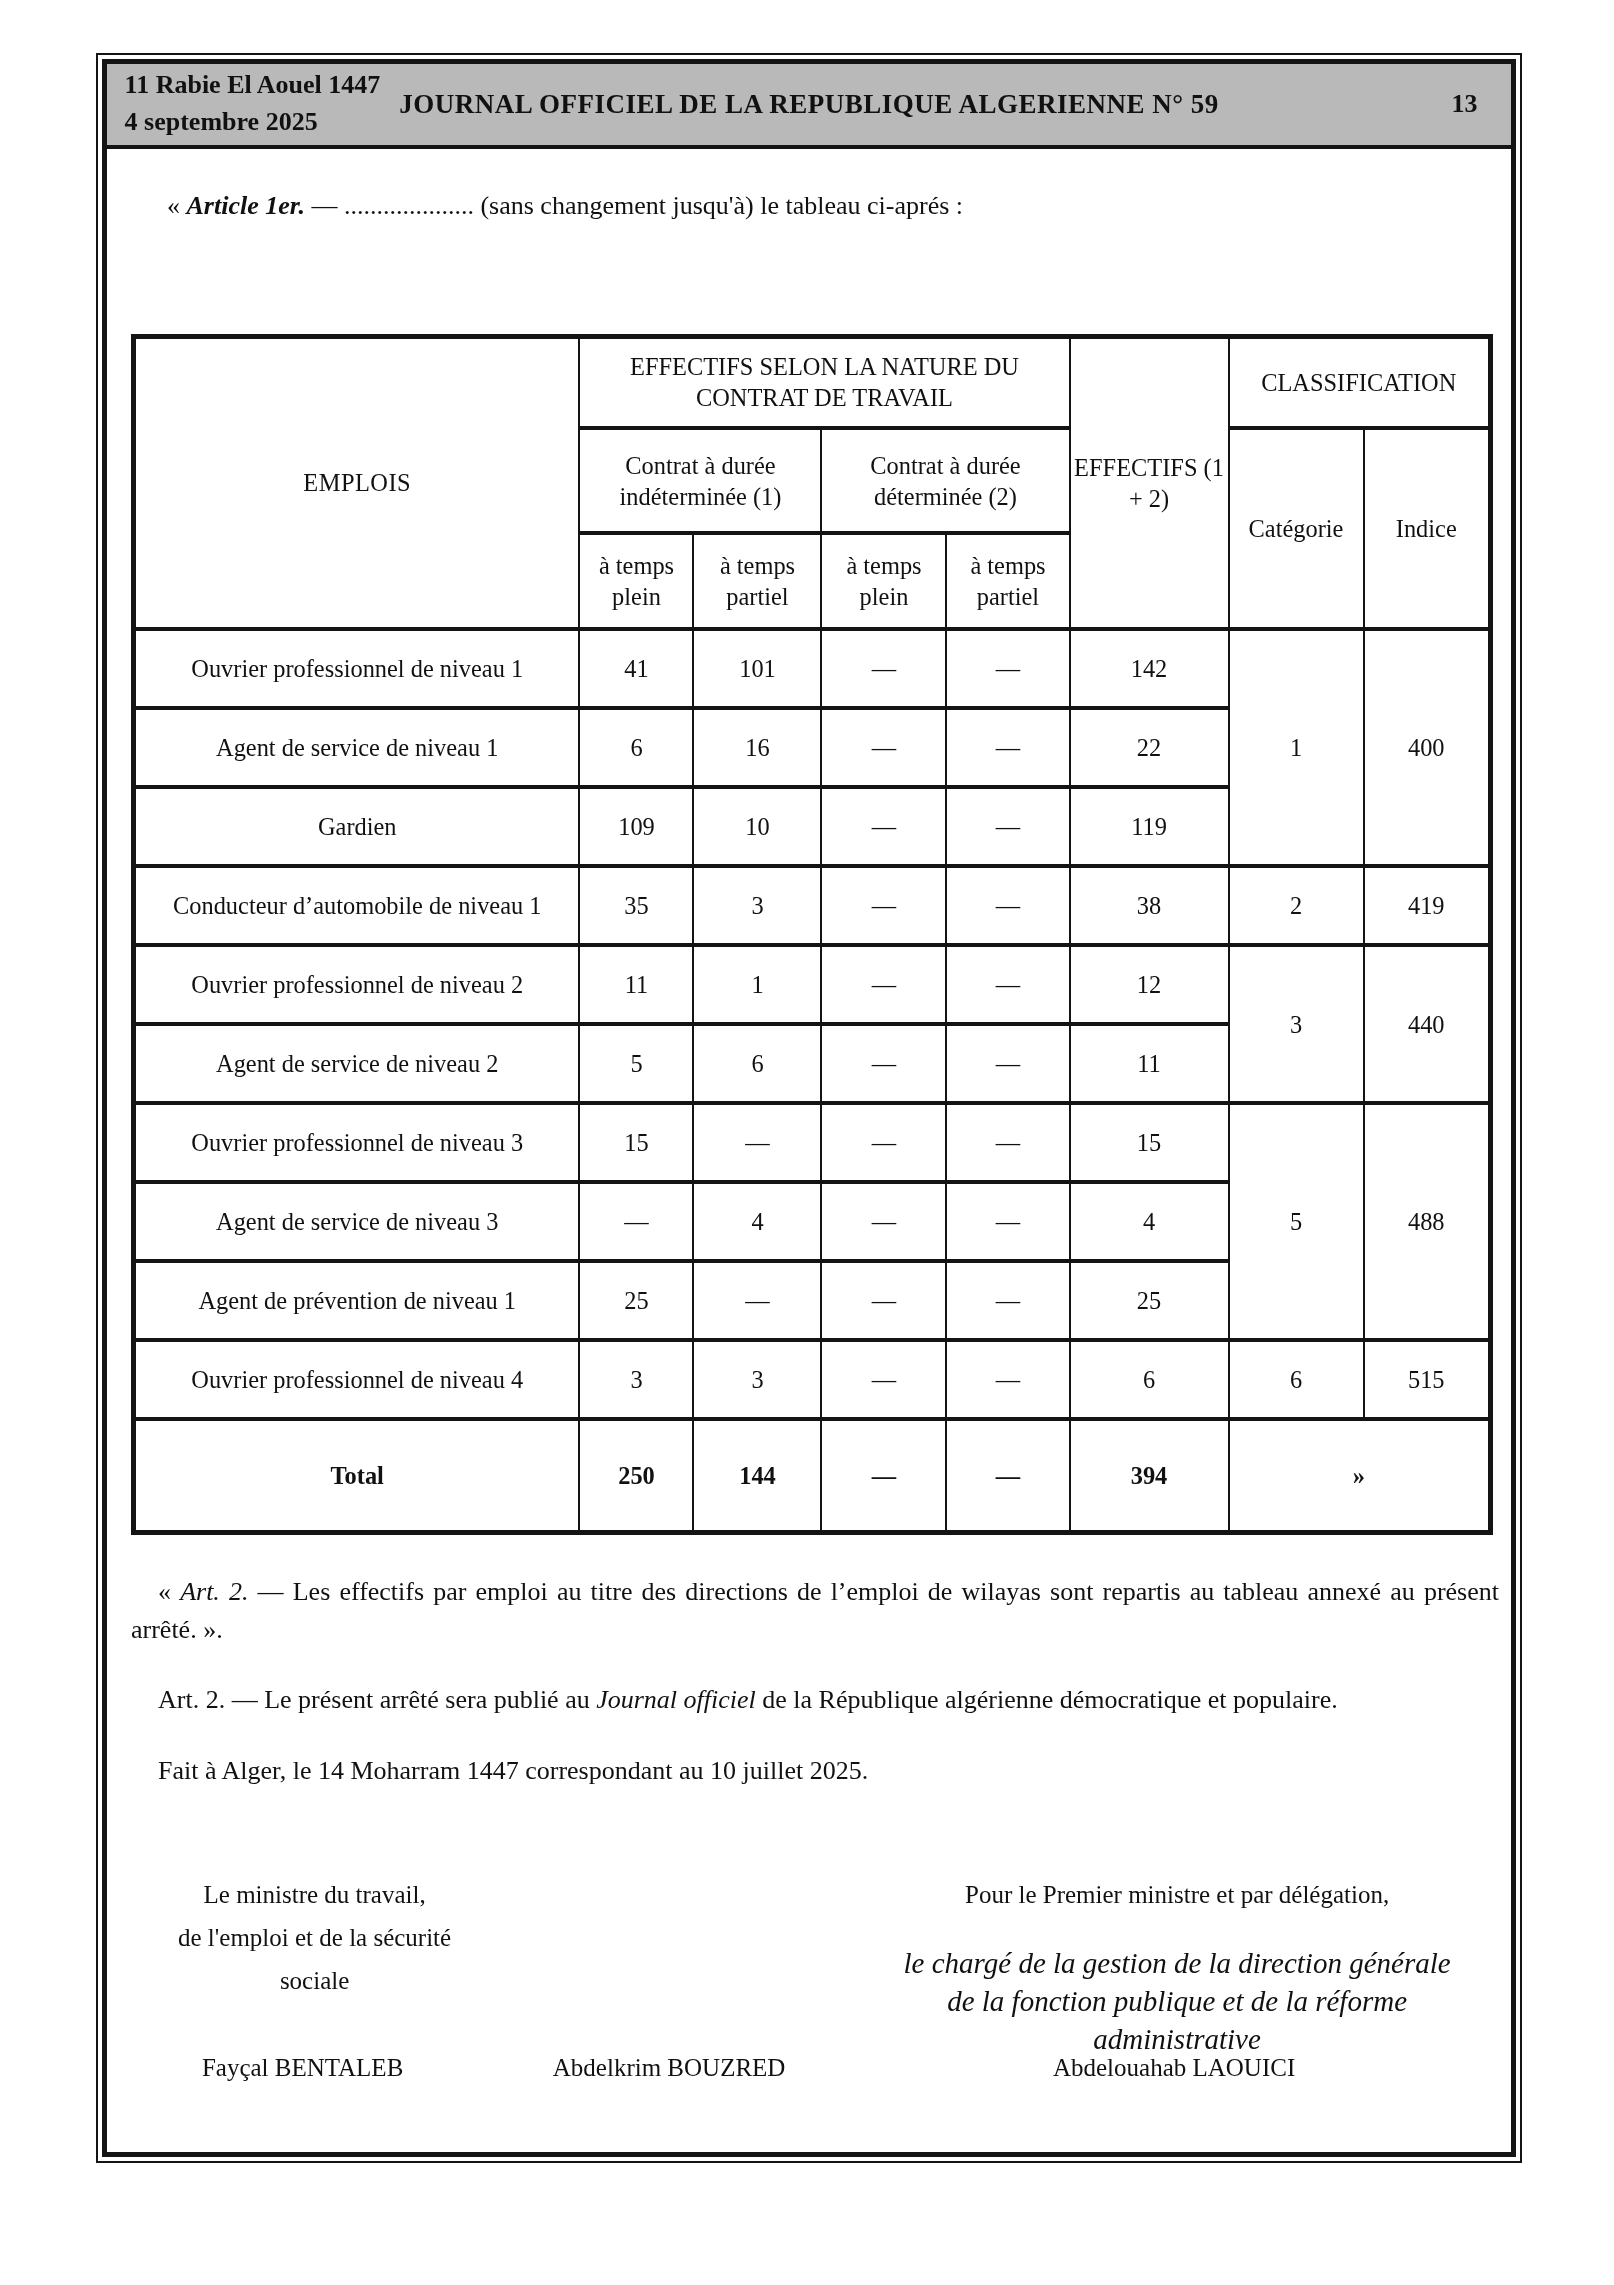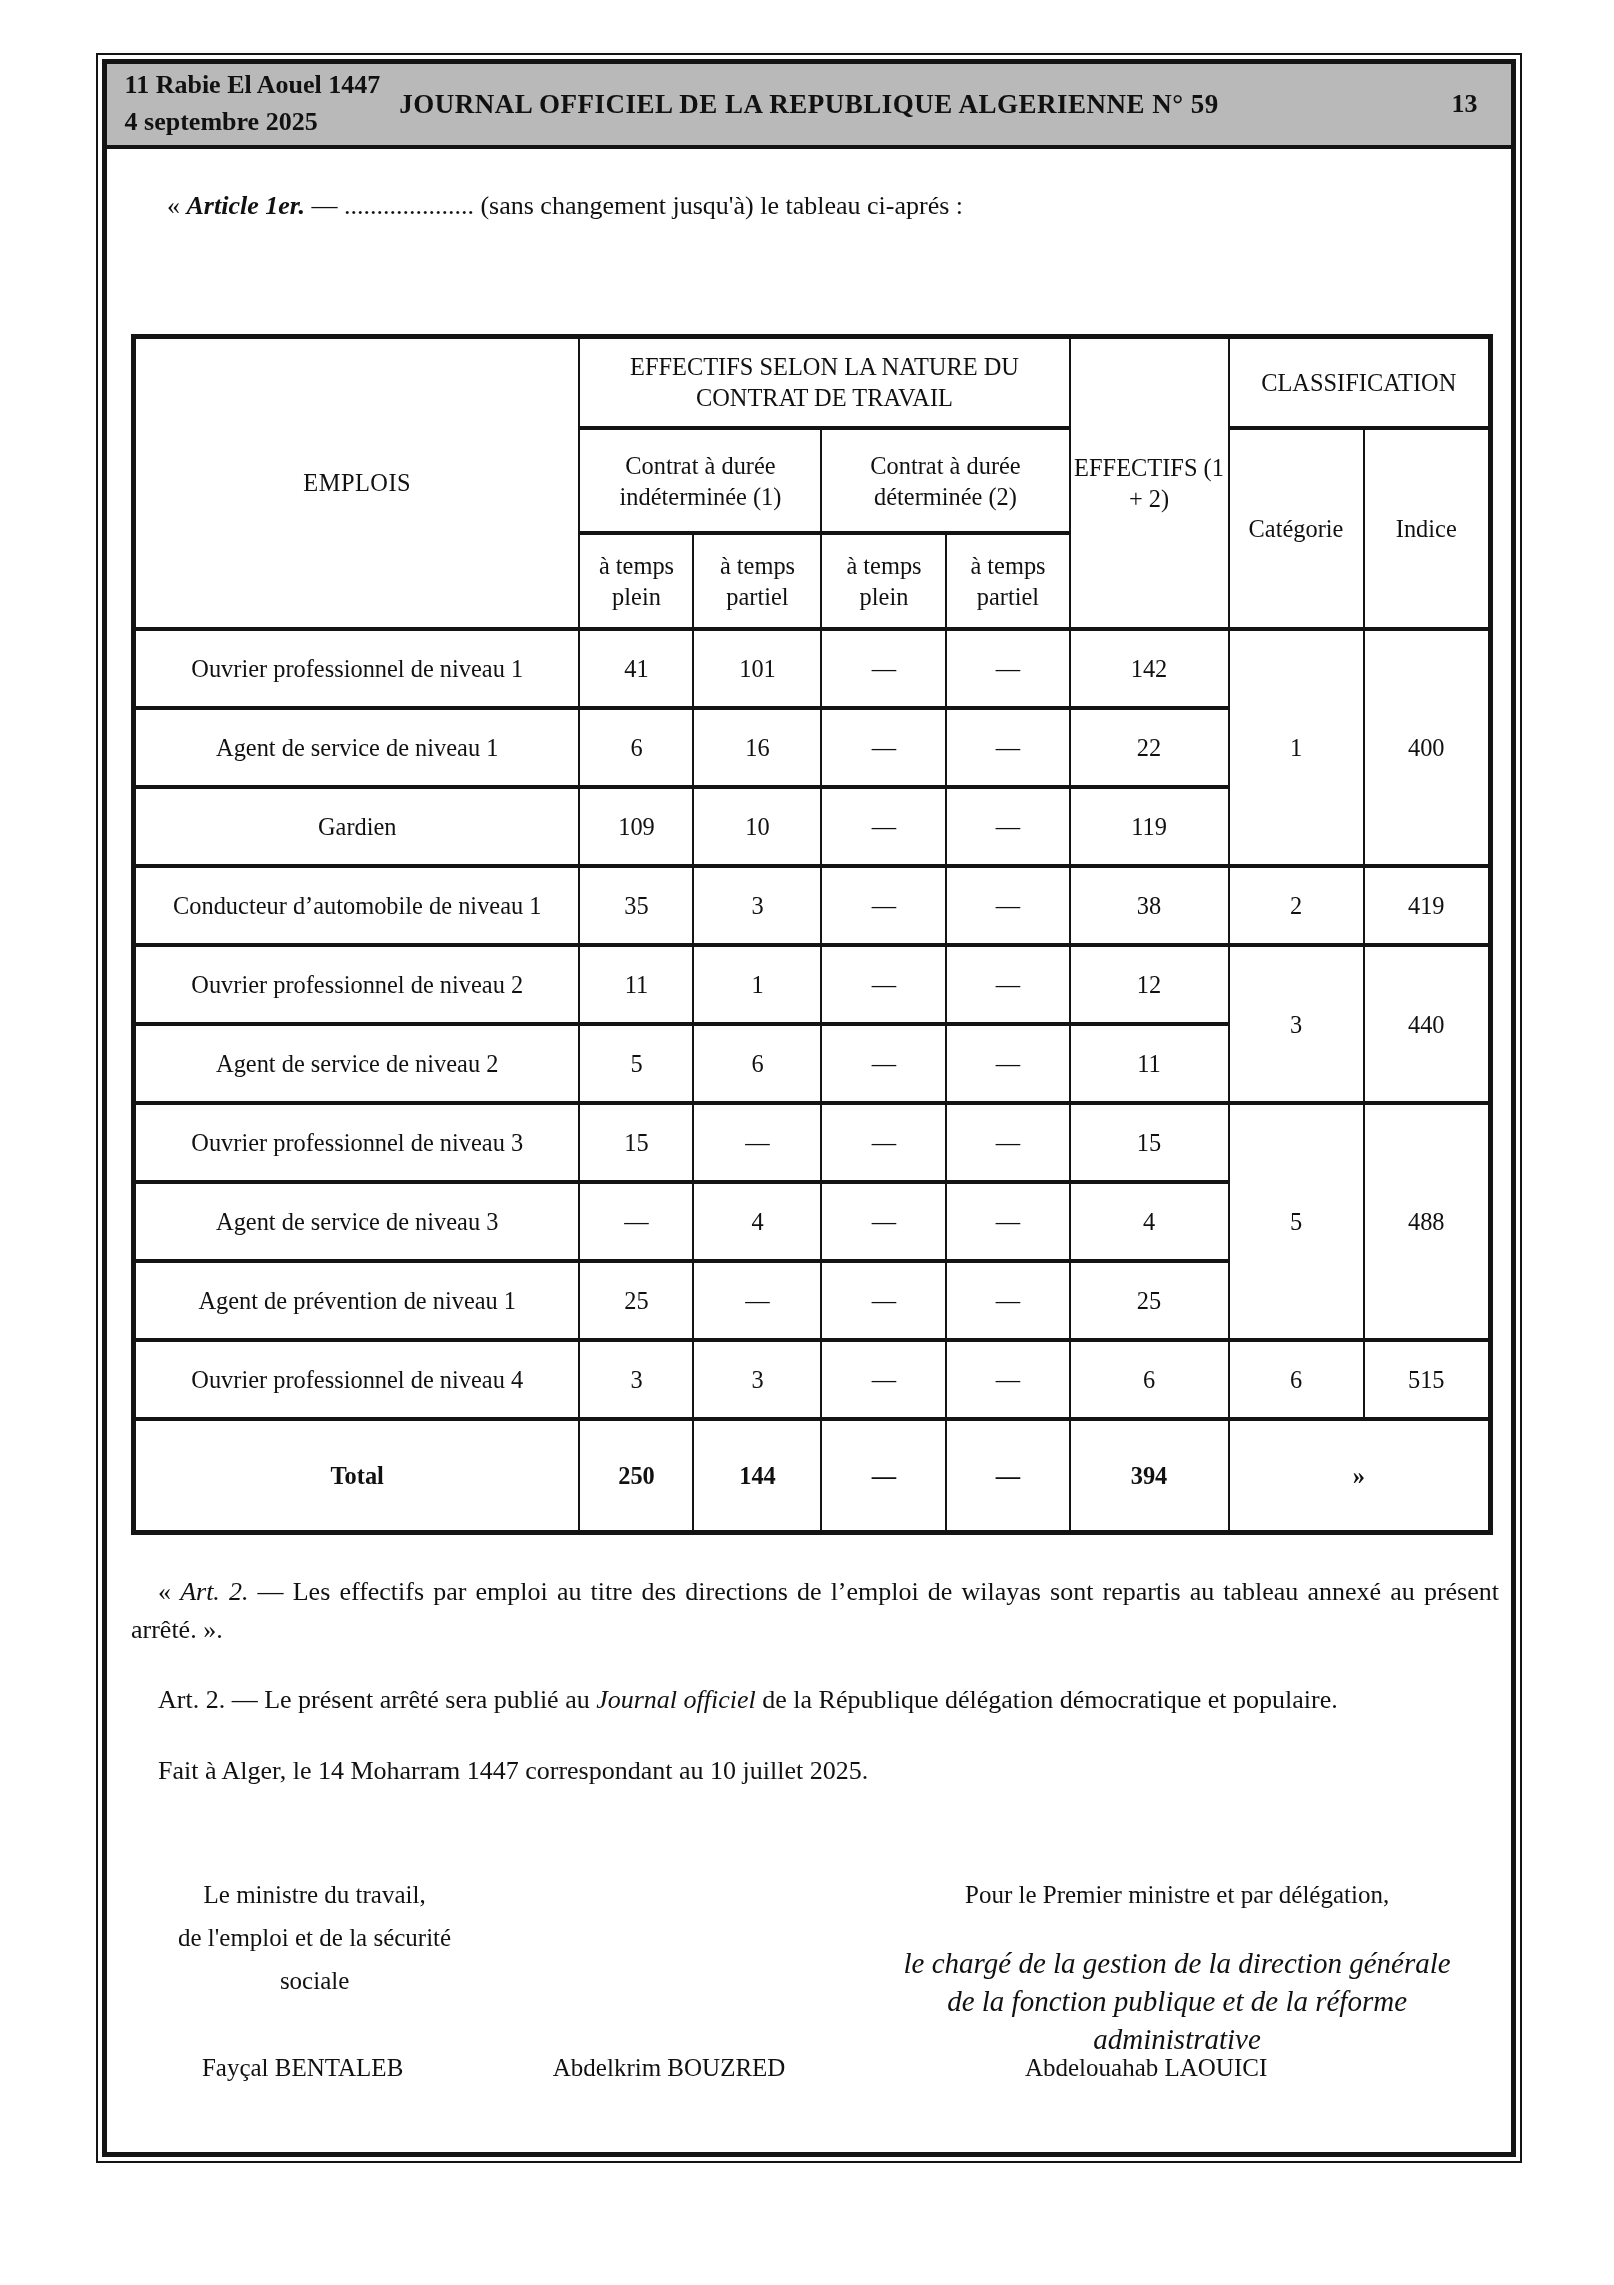--- a/index.html
+++ b/index.html
@@ -168,21 +168,21 @@
   }
   .sig-name {
     position: absolute;
     top: 181px;
     text-align: center;
     font-size: 25px;
     white-space: nowrap;
   }
   .sig-name.left   { left: 42px;  width: 308px; }
   .sig-name.middle { left: 436px; width: 253px; }
-  .sig-name.right  { left: 748px; width: 583px; }
+  .sig-name.right  { left: 776px; width: 583px; }
 </style>
 </head>
 <body>
 
 <div class="stage">
   <div class="page-frame">
     <div class="page-inner">
       <div class="content">
 
         <div class="band">
@@ -326,21 +326,21 @@
               <td>—</td>
               <td>394</td>
               <td colspan="2" class="closing-cell">»</td>
             </tr>
           </tbody>
             </table>
         </div>
 
         <div class="para p1"><span>« </span><span class="it">Art. 2.</span><span> — Les effectifs par emploi au titre des directions de l’emploi de wilayas sont repartis au tableau annexé au présent arrêté. ».</span></div>
 
-        <div class="para p2"><span>Art. 2.</span><span> — Le présent arrêté sera publié au </span><span class="it">Journal officiel</span><span> de la République délégation démocratique et populaire.</span></div>
+        <div class="para p2"><span>Art. 2.</span><span> — Le présent arrêté sera publié au </span><span class="it">Journal officiel</span><span> de la République algérienne démocratique et populaire.</span></div>
 
         <div class="para p3">Fait à Alger, le 14 Moharram 1447 correspondant au 10 juillet 2025.</div>
 
         <div class="sig-block">
           <div class="sig-col left">
             <div>Le ministre du travail,</div>
             <div>de l'emploi et de la sécurité</div>
             <div>sociale</div>
           </div>
           <div class="sig-col right">

